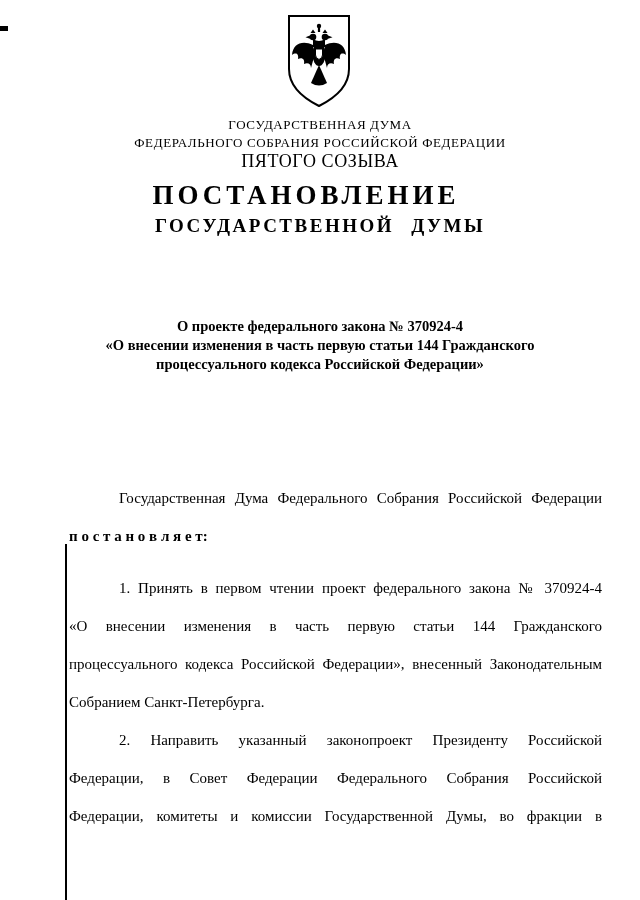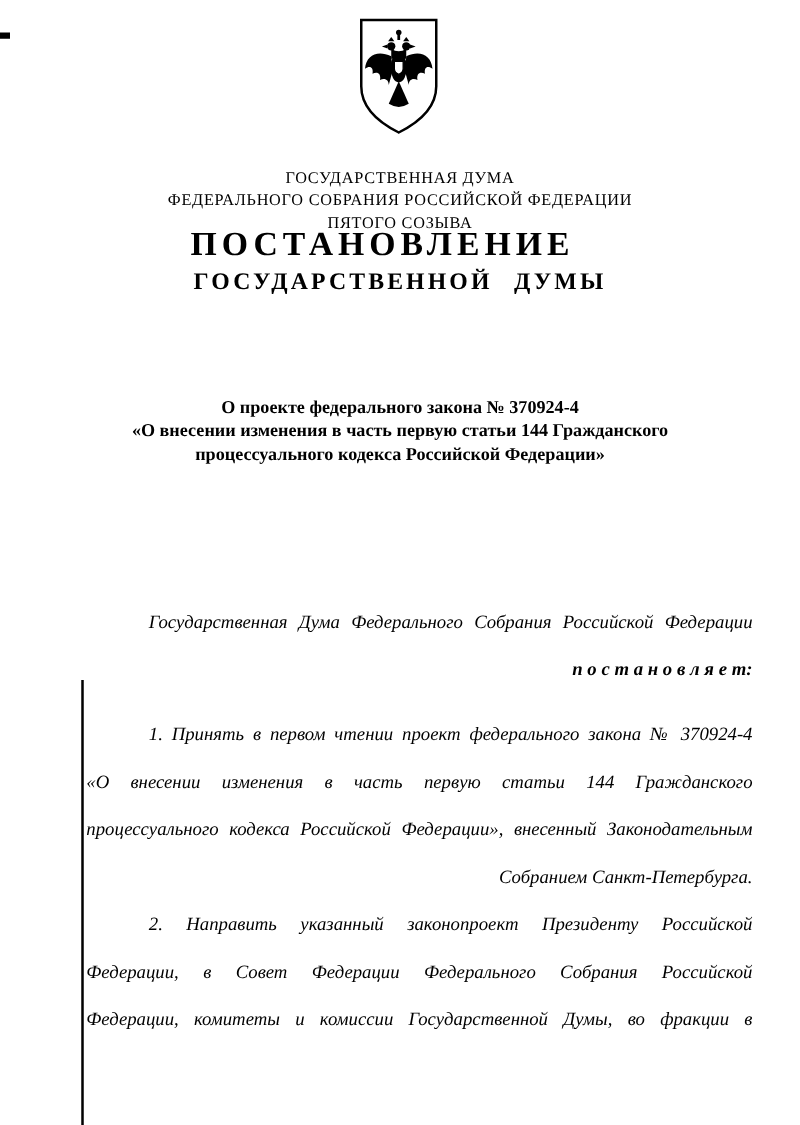--- a/index.html
+++ b/index.html
@@ -17,45 +17,45 @@
 
   
   .mark-tl { position: absolute; left: 0; top: 26px; width: 8px; height: 5px; background: #000; }
   .vline   { position: absolute; left: 65px; top: 544px; width: 2px; height: 356px; background: #000; }
 
   
   .emblem { position: absolute; left: 285px; top: 13px; width: 68px; height: 98px; }
 
   
   .org-block {
-    position: absolute; top: 133px; left: 0; width: 640px;
+    position: absolute; top: 116px; left: 0; width: 640px;
     text-align: center; font-size: 13px; line-height: 18px; letter-spacing: 0.6px;
   }
-  .org-line-small { font-size: 13px; }
+  .org-line-small { font-size: 18px; }
   .doc-type {
     position: absolute; top: 180px; left: 0; width: 612px;
     text-align: center; font-size: 27px; font-weight: bold; letter-spacing: 4px;
   }
   .doc-sub {
     position: absolute; top: 215px; left: 0; width: 640px;
     text-align: center; font-size: 19px; letter-spacing: 2.5px; word-spacing: 10px; font-weight: bold;
   }
 
   
   .title-block {
     position: absolute; top: 317px; left: 20px; width: 600px;
     text-align: center; font-weight: bold; font-size: 14.5px; line-height: 19px;
   }
 
   
   .body-block {
     position: absolute; top: 479px; left: 69px; width: 533px;
-    font-size: 15px; line-height: 38px; font-style: italic;
+    font-size: 15px; line-height: 38px;
   }
-  .pline { margin: 0; text-align: right; }
+  .pline { margin: 0; }
   .just  { text-align: justify; text-align-last: justify; -moz-text-align-last: justify; }
   .ind   { text-indent: 50px; }
   .resolves { font-weight: bold; }
   .para1 { margin-top: 14px; }
 </style>
 </head>
 <body>
 
 <div class="page">
 

